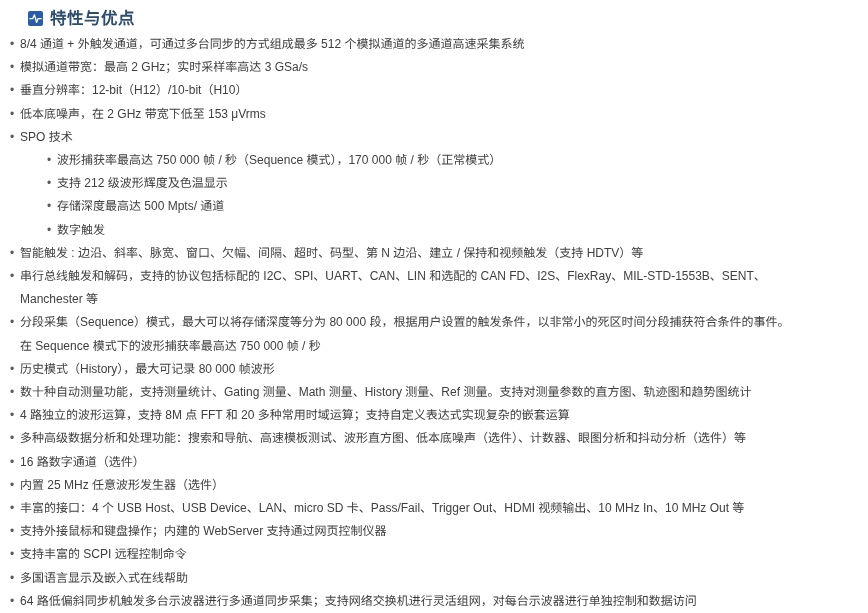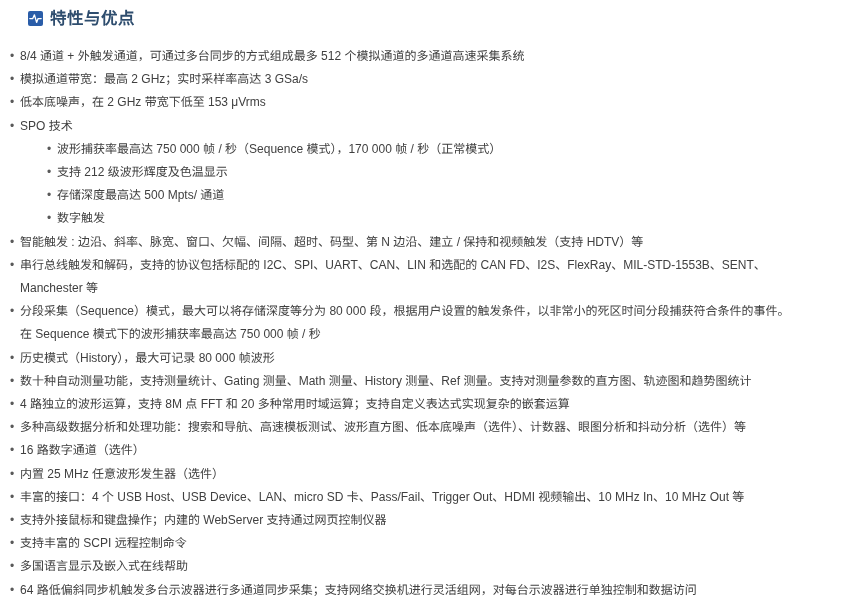--- a/index.html
+++ b/index.html
@@ -19,21 +19,21 @@
     color: var(--text-color);
   }
   .page {
     padding: 6px 6px 0 8px;
   }
   .header {
     display: flex;
     align-items: center;
     gap: 7px;
     height: 24px;
-    margin-bottom: 15px;
+    margin-bottom: 3px;
     padding-left: 20px;
   }
   .header .icon-box {
     width: 15px;
     height: 15px;
     flex: 0 0 auto;
     display: inline-flex;
   }
   .header h1 {
     font-size: 16.5px;
@@ -84,20 +84,23 @@
     </span>
     <h1>特性与优点</h1>
   </div>
 
   <ul class="features" id="feature-list">
       <li>
         <div class="line">8/4 通道 + 外触发通道，可通过多台同步的方式组成最多 512 个模拟通道的多通道高速采集系统</div>
       </li>
       <li>
         <div class="line">模拟通道带宽：最高 2 GHz；实时采样率高达 3 GSa/s</div>
+      </li>
+      <li>
+        <div class="line">垂直分辨率：12-bit（H12）/10-bit（H10）</div>
       </li>
       <li>
         <div class="line">低本底噪声，在 2 GHz 带宽下低至 153 μVrms</div>
       </li>
       <li>
         <div class="line">SPO 技术</div>
         <ul class="features sub-list">
           <li>
             <div class="line">波形捕获率最高达 750 000 帧 / 秒（Sequence 模式），170 000 帧 / 秒（正常模式）</div>
           </li>

